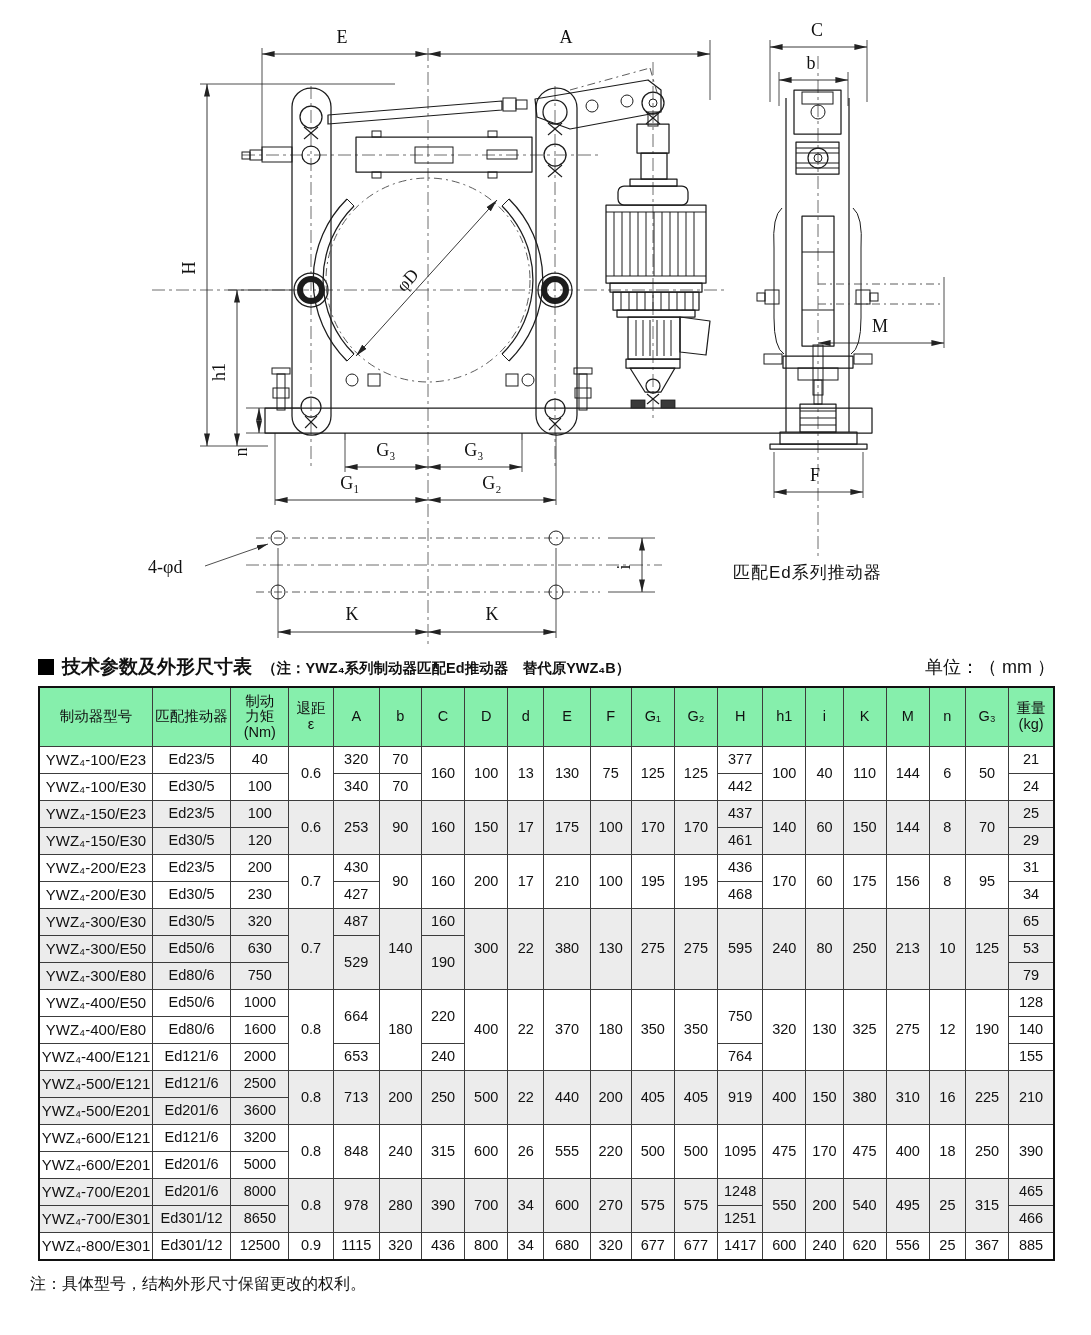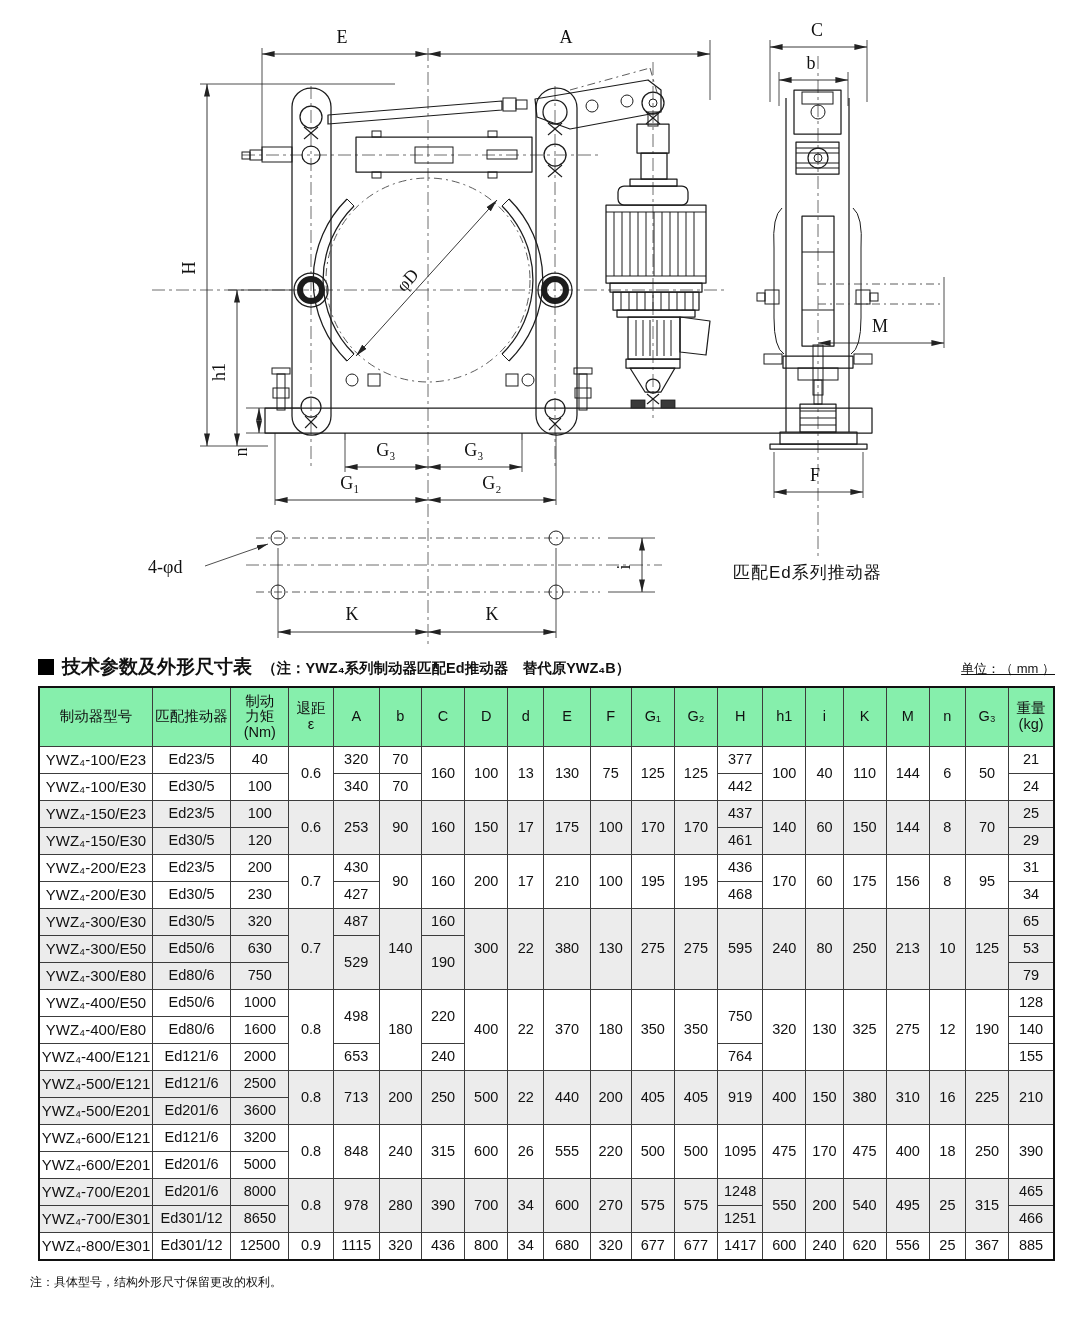--- a/index.html
+++ b/index.html
@@ -16,30 +16,30 @@
   .dim{fill:none;stroke:#222;stroke-width:.9;marker-start:url(#arr);marker-end:url(#arr);}
   .dl{font-size:18px;fill:#111;}
   .xm{stroke:#1c1c1c;stroke-width:1.1;}
   .dk{fill:#3a3a3a;stroke:#1c1c1c;stroke-width:.8;}
   .cap{font-family:"Liberation Sans",sans-serif;font-size:17px;fill:#111;letter-spacing:1px;}
   
   .title-row{display:flex;align-items:baseline;margin:2px 36px 6px 38px;}
   .sq{width:16px;height:16px;background:#000;align-self:center;margin-right:8px;flex:none;}
   .t-main{font-size:19px;font-weight:bold;margin:0;}
   .t-note{font-size:14.5px;margin-left:10px;font-weight:bold;}
-  .t-unit{margin-left:auto;font-size:13px;text-decoration:underline;}
+  .t-unit{margin-left:auto;font-size:18px;}
   
   table{border-collapse:collapse;table-layout:fixed;width:1017px;margin:0 36px 0 38px;border:2px solid #111;}
   th,td{border:1px solid #3c3c3c;text-align:center;vertical-align:middle;
         font-size:14.5px;padding:0 1px;height:26px;line-height:1.08;overflow:hidden;}
   th{font-weight:normal;background:#86efac;white-space:pre-line;height:58px;}
   tr.shade td{background:#ececec;}
   tr.gtop td{border-top:1.6px solid #111;}
   td.model{font-size:15px;}
-  .foot{margin:13px 0 8px 30px;font-size:12px;}
+  .foot{margin:13px 0 8px 30px;font-size:16px;}
 </style>
 </head>
 <body>
 
 <div class="page">
 
   <div class="drawing-wrap">
   <svg width="1091" height="652" viewBox="0 0 1091 652">
     <defs>
       <marker id="arr" viewBox="0 0 14 8" refX="14" refY="4" markerWidth="14" markerHeight="8" orient="auto-start-reverse">
@@ -501,21 +501,21 @@
           <td class="model">YWZ₄-300/E80</td>
           <td>Ed80/6</td>
           <td>750</td>
           <td>79</td>
         </tr>
         <tr class="gtop">
           <td class="model">YWZ₄-400/E50</td>
           <td>Ed50/6</td>
           <td>1000</td>
           <td rowspan="3">0.8</td>
-          <td rowspan="2">498</td>
+          <td rowspan="2">664</td>
           <td rowspan="3">180</td>
           <td rowspan="2">220</td>
           <td rowspan="3">400</td>
           <td rowspan="3">22</td>
           <td rowspan="3">370</td>
           <td rowspan="3">180</td>
           <td rowspan="3">350</td>
           <td rowspan="3">350</td>
           <td rowspan="2">750</td>
           <td rowspan="3">320</td>

